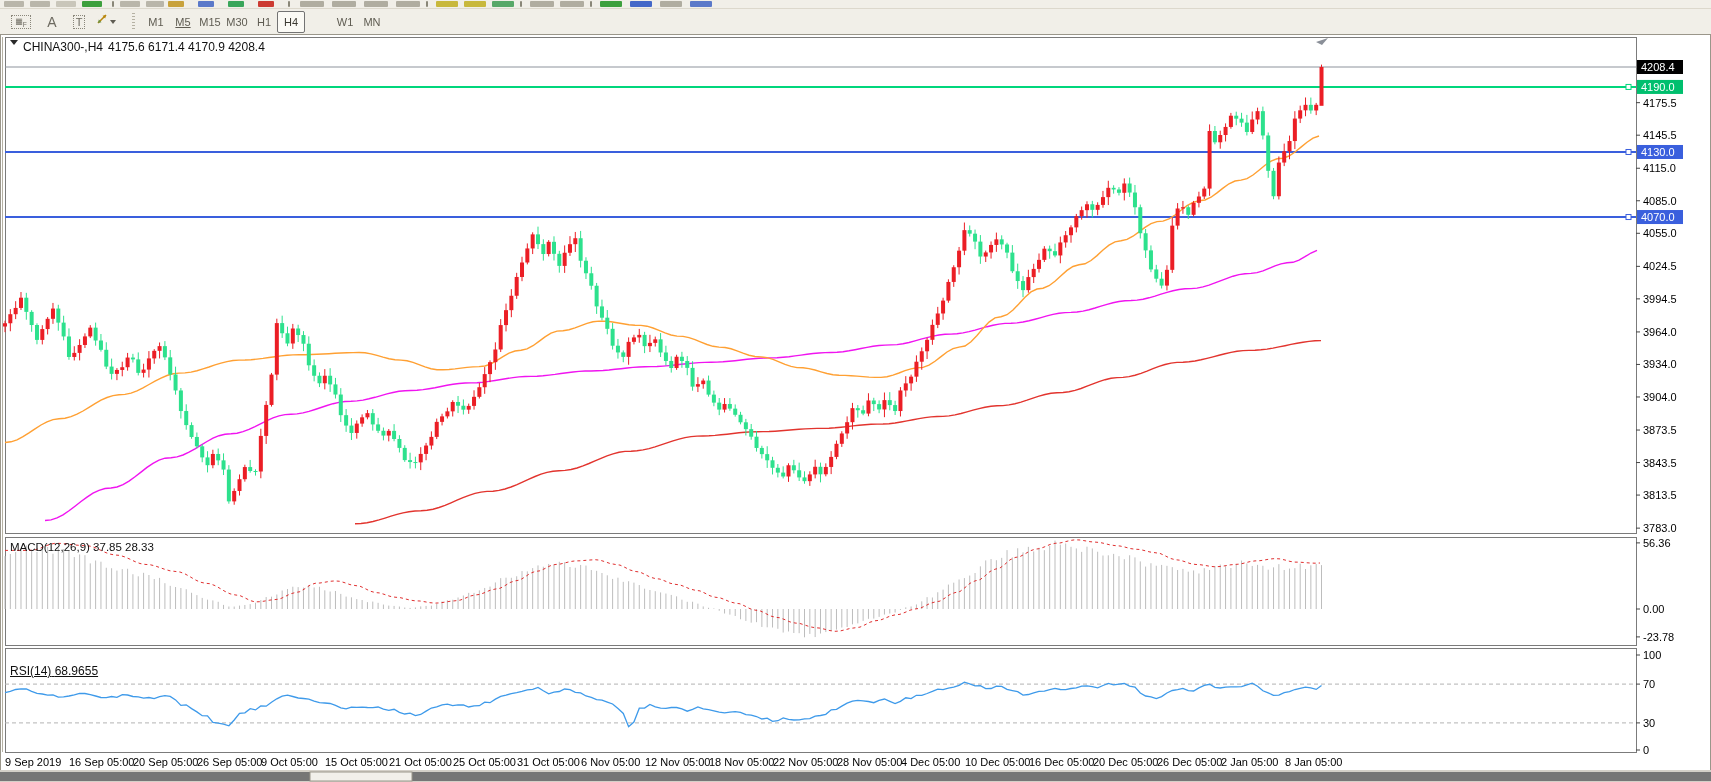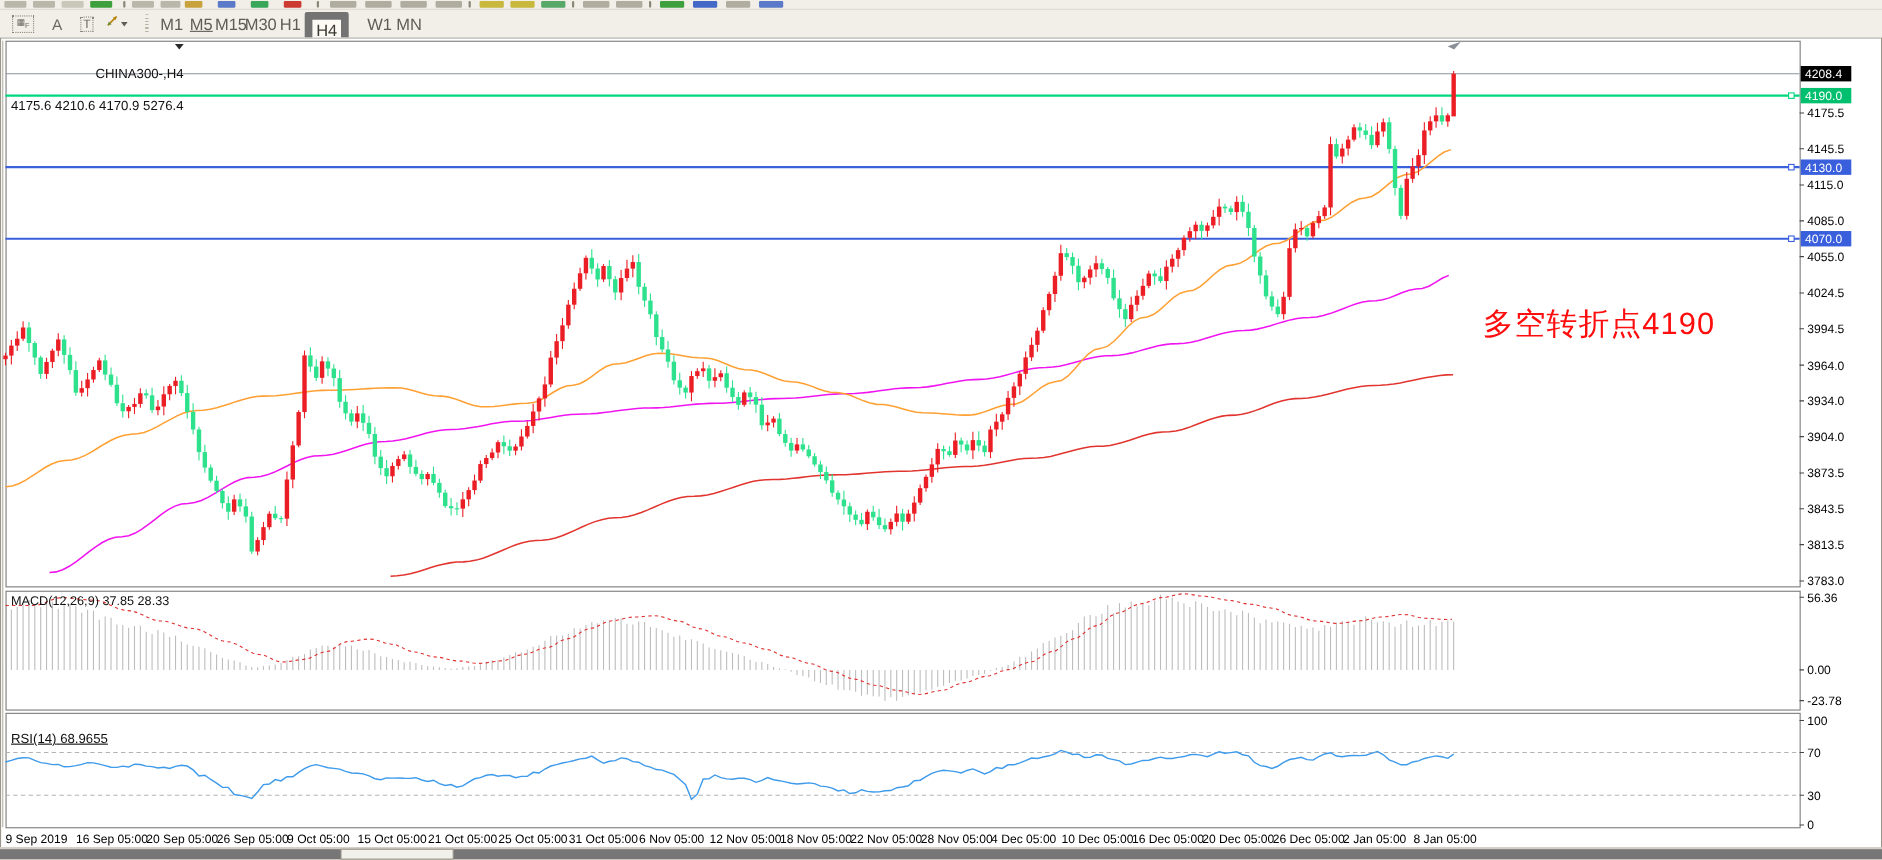--- a/index.html
+++ b/index.html
@@ -5,31 +5,31 @@
   html,body{margin:0;padding:0;background:#fff;width:1711px;height:782px;overflow:hidden;
     font-family:"Liberation Sans",sans-serif;-webkit-user-select:none;user-select:none;}
   #app{position:relative;width:1711px;height:782px;background:#fff;}
   
   #topstrip{position:absolute;left:0;top:0;width:1711px;height:8px;background:#f1efe8;border-bottom:1px solid #dcd8cc;overflow:hidden;}
   .tsi{position:absolute;top:1px;height:6px;border-radius:1px;}
   #toolbar2{position:absolute;left:0;top:9px;width:1711px;height:25px;background:#f1efe8;border-bottom:1px solid #c8c4b8;}
   .toolbtn{position:absolute;top:2px;height:20px;display:flex;align-items:center;justify-content:center;
     color:#6d6a60;font-size:12px;cursor:default;border:1px solid transparent;border-radius:2px;}
   .tfbtn{position:absolute;top:2px;height:20px;width:26px;display:flex;align-items:center;justify-content:center;
-    font-size:15px;color:#5f5c52;border:1px solid transparent;border-radius:2px;}
-  .tfbtn.active{background:#fbfaf5;border:7px solid #737373;color:#3c3a32;}
+    font-size:11px;color:#5f5c52;border:1px solid transparent;border-radius:2px;}
+  .tfbtn.active{background:#fbfaf5;border:1px solid #737373;color:#3c3a32;}
   .gripper{position:absolute;top:4px;width:3px;height:17px;
     background-image:repeating-linear-gradient(to bottom,#b5b1a3 0 1px,transparent 1px 3px);}
   .dottedbox{border:1px dotted #8a877b;padding:0 2px;font-size:11px;color:#6d6a60;}
   .caret{width:0;height:0;border-left:3px solid transparent;border-right:3px solid transparent;border-top:4px solid #5f5c52;margin-left:3px;}
   
   #chartwrap{position:absolute;left:0;top:34px;width:1711px;height:748px;background:#fff;}
   svg{position:absolute;left:0;top:0;}
   .ovl{position:absolute;color:#101010;font-size:12px;white-space:nowrap;}
-  #charttitle{left:10px;top:6px;display:flex;align-items:flex-end;gap:15px;flex-direction:column;}
+  #charttitle{left:10px;top:6px;display:flex;align-items:flex-start;gap:5px;}
   .dtri{width:0;height:0;border-left:4px solid transparent;border-right:4px solid transparent;border-top:5px solid #2a2a2a;}
   #macdlabel{left:10px;top:507px;font-size:11.5px;}
   #rsilabel{left:10px;top:630px;font-size:12px;text-decoration:underline;}
   #annotation{font-size:28px;color:#ff0d0d;left:1348px;top:242px;letter-spacing:1px;}
 </style>
 </head>
 <body>
 
 <div id="app">
 
@@ -937,24 +937,23 @@
         <text x="1157" y="732" font-size="11" fill="#000" font-family="Liberation Sans,sans-serif">26 Dec 05:00</text>
         <text x="1221" y="732" font-size="11" fill="#000" font-family="Liberation Sans,sans-serif">2 Jan 05:00</text>
         <text x="1285" y="732" font-size="11" fill="#000" font-family="Liberation Sans,sans-serif">8 Jan 05:00</text>
         <rect x="0" y="736" width="1711" height="12" fill="#d4d0c8"></rect>
         <rect x="0" y="738" width="1711" height="9" fill="#767676"></rect>
         <rect x="310" y="738" width="102" height="9" fill="#f2f0ea" stroke="#9a968a"></rect>
       </svg>
     <div class="ovl" id="charttitle">
       <span class="dtri"></span>
       <span>CHINA300-,H4</span>
-      <span>4175.6 4210.6 4170.9 5276.4</span>
+      <span>4175.6 6171.4 4170.9 4208.4</span>
     </div>
     <div class="ovl" id="macdlabel">
       <span>MACD(12,26,9)</span>&nbsp;<span>37.85 28.33</span>
     </div>
     <div class="ovl" id="rsilabel">
       <span>RSI(14)</span>&nbsp;<span>68.9655</span>
     </div>
-    <div class="ovl" id="annotation">多空转折点4190</div>
   </div>
 
 </div>
 
 </body></html>

